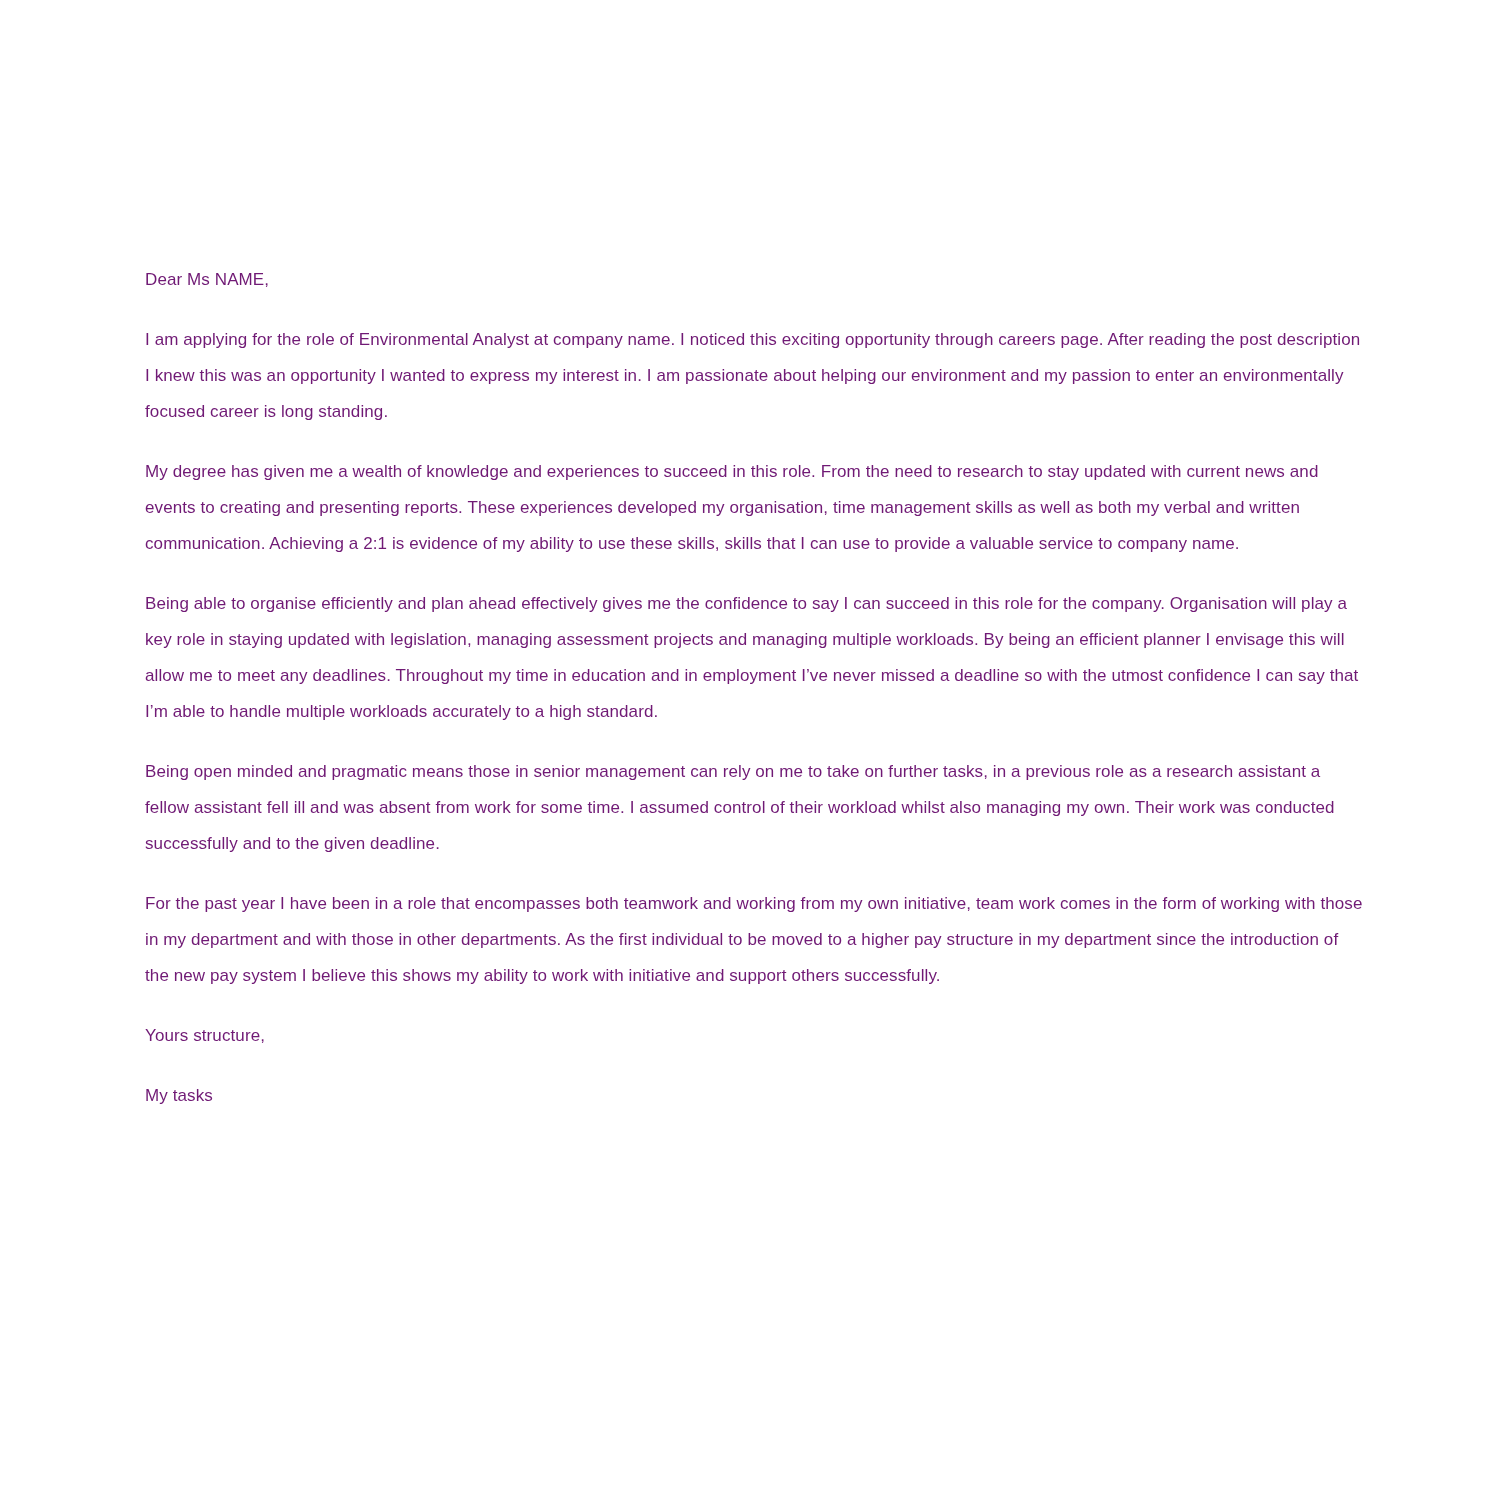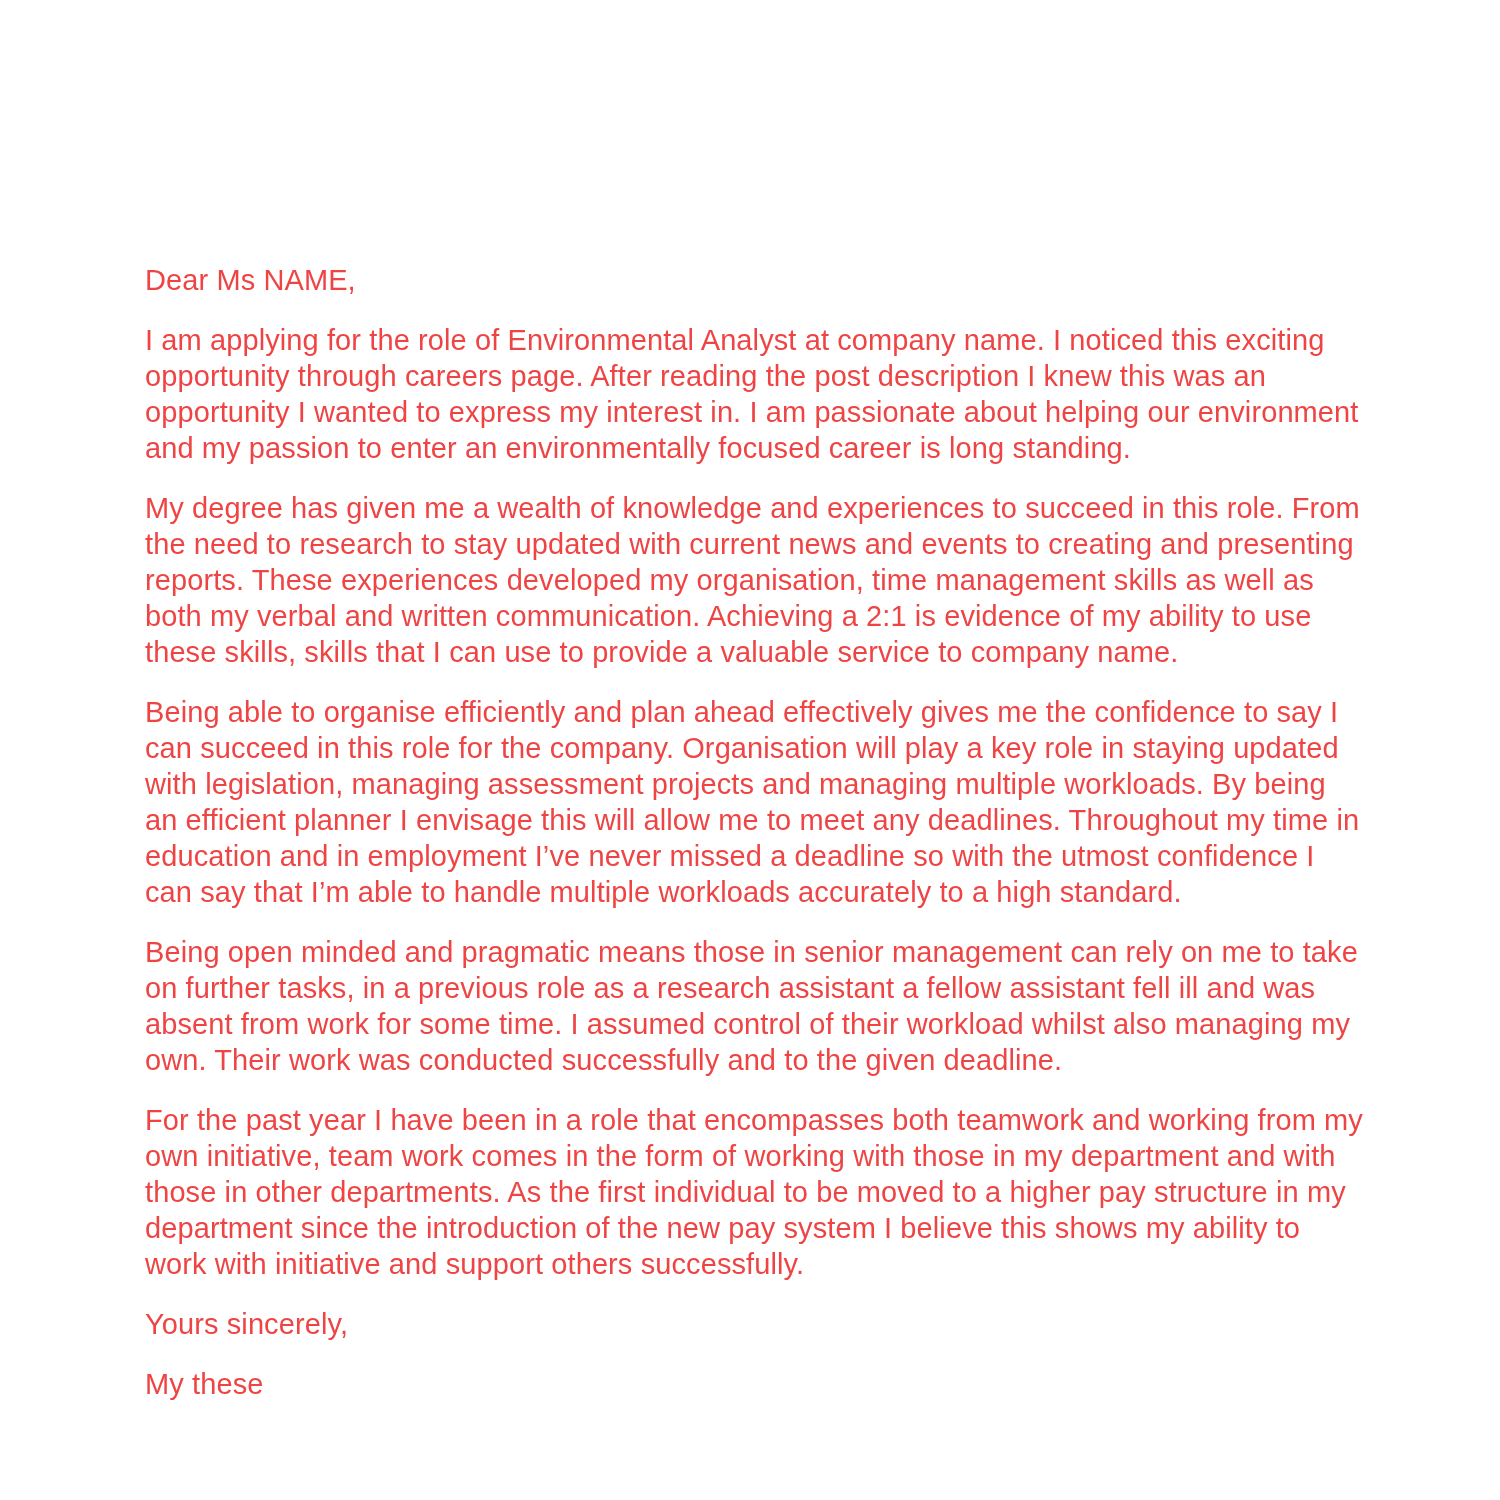--- a/index.html
+++ b/index.html
@@ -13,38 +13,38 @@
     height: 1500px;
     background: #ffffff;
     overflow: hidden;
     font-family: "Liberation Sans", "DejaVu Sans", sans-serif;
   }
   .letter {
     position: absolute;
     left: 145px;
     top: 262px;
     width: 1218px;
-    color: #ef4444;
-    font-size: 29px;
+    color: #701a75;
+    font-size: 17px;
     line-height: 36px;
     letter-spacing: 0.1px;
     font-weight: 400;
   }
   .letter p {
     margin: 0 0 24px 0;
     white-space: pre-wrap;
   }
 </style>
 </head>
 <body>
 
 <div class="page">
   <div class="letter">
     <p>Dear Ms NAME,</p>
     <p>I am applying for the role of Environmental Analyst at company name. I noticed this exciting opportunity through careers page. After reading the post description I knew this was an opportunity I wanted to express my interest in. I am passionate about helping our environment and my passion to enter an environmentally focused career is long standing.</p>
     <p>My degree has given me a wealth of knowledge and experiences to succeed in this role. From the need to research to stay updated with current news and events to creating and presenting reports. These experiences developed my organisation, time management skills as well as both my verbal and written communication. Achieving a 2:1 is evidence of my ability to use these skills, skills that I can use to provide a valuable service to company name.</p>
     <p>Being able to organise efficiently and plan ahead effectively gives me the confidence to say I can succeed in this role for the company. Organisation will play a key role in staying updated with legislation, managing assessment projects and managing multiple workloads. By being an efficient planner I envisage this will allow me to meet any deadlines. Throughout my time in education and in employment I’ve never missed a deadline so with the utmost confidence I can say that I’m able to handle multiple workloads accurately to a high standard.</p>
     <p>Being open minded and pragmatic means those in senior management can rely on me to take on further tasks, in a previous role as a research assistant a fellow assistant fell ill and was absent from work for some time. I assumed control of their workload whilst also managing my own. Their work was conducted successfully and to the given deadline.</p>
     <p>For the past year I have been in a role that encompasses both teamwork and working from my own initiative, team work comes in the form of working with those in my department and with those in other departments. As the first individual to be moved to a higher pay structure in my department since the introduction of the new pay system I believe this shows my ability to work with initiative and support others successfully.</p>
-    <p>Yours sincerely,</p>
-    <p>My these</p>
+    <p>Yours structure,</p>
+    <p>My tasks</p>
   </div>
 </div>
 
 </body></html>

